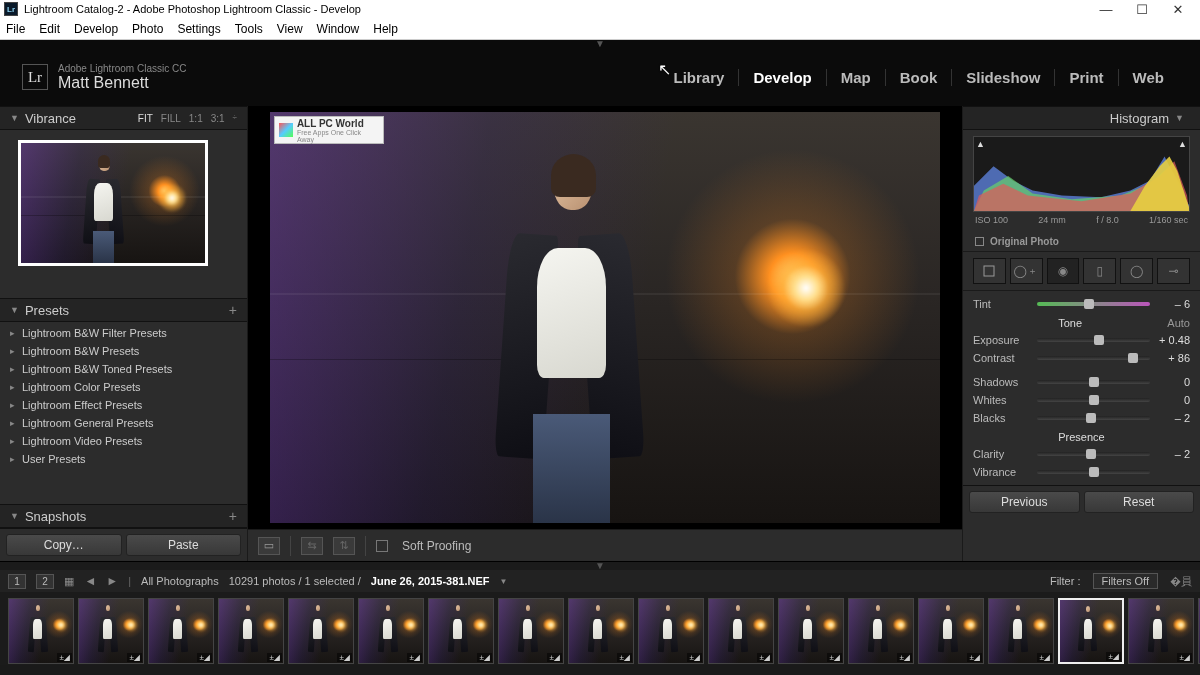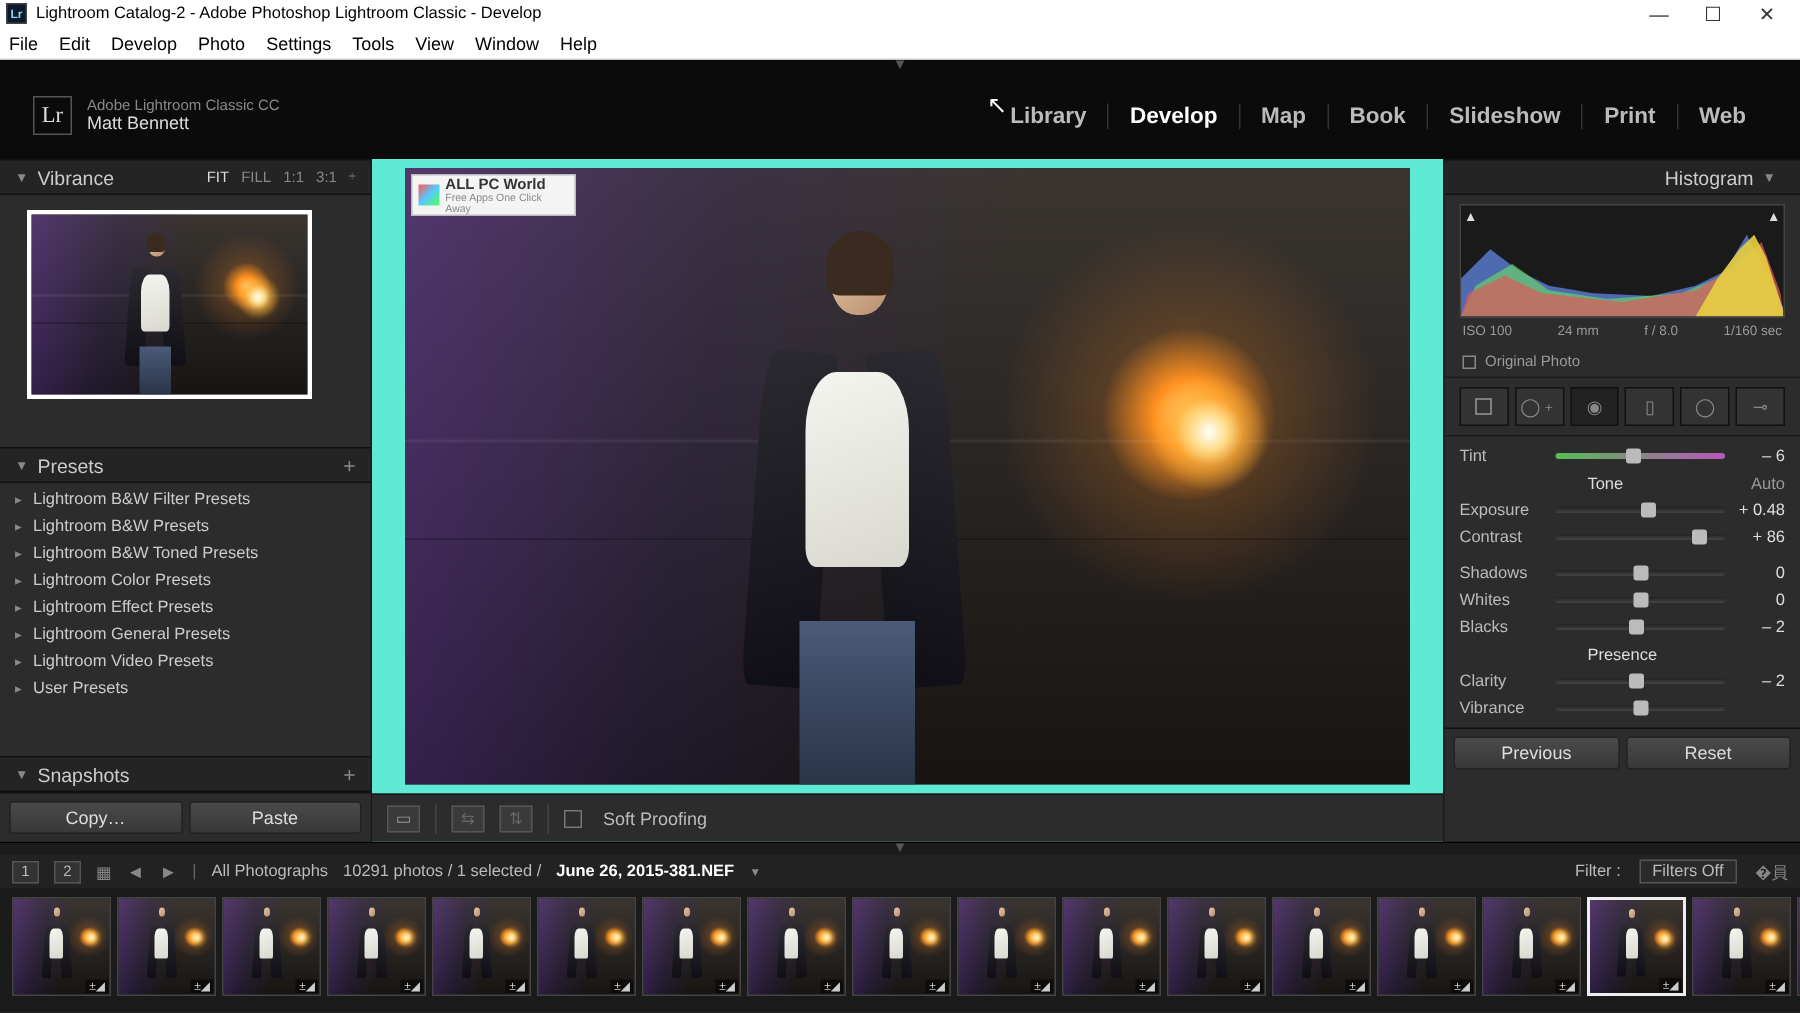--- a/index.html
+++ b/index.html
@@ -12,21 +12,21 @@
 .titlebar .winbtn { width: 36px; text-align: center; font-size: 13px; color: #333; }
 
 
 .menubar { height: 22px; background: #fff; display: flex; align-items: center; padding: 0 6px; border-bottom: 1px solid #ccc; color: #000; font-size: 12px; gap: 14px; }
 
 
 .brandbar { height: 58px; background: #0b0b0b; display: flex; align-items: center; padding: 0 22px; }
 .brandbar .logo-lr { width: 26px; height: 26px; border:1px solid #555; display:flex; align-items:center; justify-content:center; font-family: Georgia, serif; font-size:15px; color:#ddd; margin-right:10px;}
 .brandbar .brand-text { line-height: 1.1; }
 .brandbar .brand-text .line1 { font-size: 10px; color: #888; }
-.brandbar .brand-text .line2 { font-size: 12px; color: #ddd; }
+.brandbar .brand-text .line2 { font-size: 16px; color: #ddd; }
 .brandbar .modules { margin-left: auto; display: flex; gap: 0; align-items: center; font-size: 15px; color: #bbb; }
 .brandbar .modules .mod { padding: 0 14px; border-left: 1px solid #333; cursor: pointer; font-weight: bold; }
 .brandbar .modules .mod:first-child { border-left: none; }
 .brandbar .modules .mod.active { color: #fff; font-weight: 600; }
 
 
 .main { height: 455px; display: flex; background: #333; }
 .panel { background: #2c2c2c; display: flex; flex-direction: column; }
 .panel.left { width: 248px; border-right: 1px solid #1a1a1a; }
 .panel.right { width: 238px; border-left: 1px solid #1a1a1a; }
@@ -40,35 +40,35 @@
 .navigator { padding: 10px 18px; }
 .nav-thumb { width: 190px; height: 126px; border: 3px solid #fff; background: #222; position: relative; overflow:hidden;}
 .preset-list { padding: 2px 0 10px 0; flex:1; overflow:hidden;}
 .preset-item { padding: 3px 10px 3px 22px; font-size: 11px; color: #ccc; position: relative; cursor:pointer;}
 .preset-item::before { content: "▸"; position: absolute; left: 10px; font-size: 9px; color: #888; top:4px;}
 
 .copy-paste { display: flex; gap: 4px; padding: 5px 6px; background:#2c2c2c; border-top:1px solid #111;}
 .copy-paste .btn { flex:1; height: 22px; background: linear-gradient(#4a4a4a,#383838); border: 1px solid #222; border-radius:3px; display:flex; align-items:center; justify-content:center; font-size:12px; color:#ddd; cursor:pointer;}
 
 
-.viewer { flex: 1; background: #5eead4; display: flex; flex-direction: column; position:relative;}
+.viewer { flex: 1; background: #000000; display: flex; flex-direction: column; position:relative;}
 .image-stage { flex:1; display:flex; align-items:center; justify-content:center; padding:6px 22px;}
 .main-photo { width: 100%; height: 100%; background: #1a1a1a; position:relative; overflow:hidden;}
 .watermark { position:absolute; top:4px; left:4px; width:110px; height:28px; background:#f4f4f4; border:1px solid #bbb; display:flex; align-items:center; padding:0 4px; font-size:9px; color:#333; z-index:5;}
 .watermark .cube{width:14px;height:14px;margin-right:4px; background:linear-gradient(135deg,#f55,#5cf,#5f5);}
 .viewer-toolbar { height: 32px; background: #2c2c2c; border-top:1px solid #1a1a1a; display:flex; align-items:center; padding:0 10px; gap:10px; font-size:12px; color:#bbb;}
 .viewer-toolbar .iconbox{ width:22px; height:18px; border:1px solid #555; background:#3a3a3a; display:flex; align-items:center; justify-content:center; font-size:11px; color:#999;}
 .viewer-toolbar .divider{width:1px;height:20px;background:#444;}
 .viewer-toolbar .check{ width:12px;height:12px;border:1px solid #777; margin-right:4px;}
 
 
 .histogram { padding: 6px 10px 4px; }
 .histo-box { height: 76px; background: #1a1a1a; border:1px solid #444; position:relative; overflow:hidden;}
 .histo-meta { display:flex; justify-content:space-between; font-size:9px; color:#999; padding:3px 2px;}
-.orig-photo { font-size:10px; color:#999; padding:4px 12px; display:flex; align-items:center; gap:6px;}
+.orig-photo { font-size:10px; color:#999; padding:4px 12px; display:flex; align-items:center; gap:6px;font-weight:bold;}
 .orig-photo .sq{width:9px;height:9px;border:1px solid #888;}
 .tool-strip { display:flex; gap:4px; padding:6px 10px; border-top:1px solid #1a1a1a; border-bottom:1px solid #1a1a1a;}
 .tool-strip .tool { flex:1; height:26px; border:1px solid #111; background:#333; display:flex; align-items:center; justify-content:center; color:#888;}
 .tool-strip .tool.on{background:#222;}
 .sliders { padding: 4px 10px; font-size:11px; color:#ccc;}
 .slider-row{ display:flex; align-items:center; height:18px; gap:6px;}
 .slider-row .lbl{ width:58px; text-align:left; color:#bbb;}
 .slider-row .val{ width:34px; text-align:right; color:#ddd; font-size:11px;}
 .slider-row .track{ flex:1; height:4px; background:linear-gradient(#222,#444); border-radius:2px; position:relative;}
 .slider-row .track.tint{background:linear-gradient(90deg,#5b5,#888,#b5b);}

